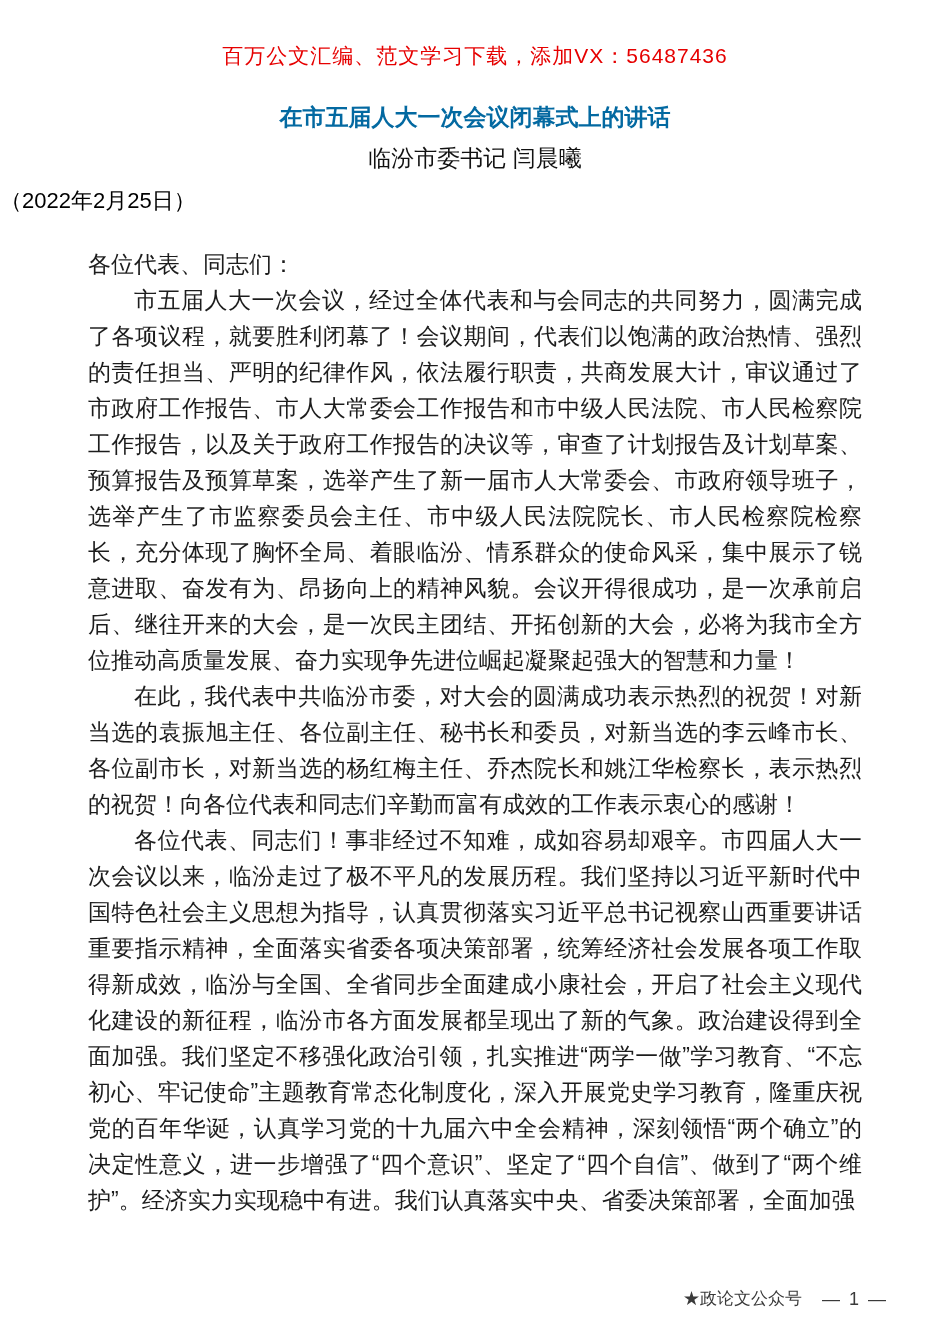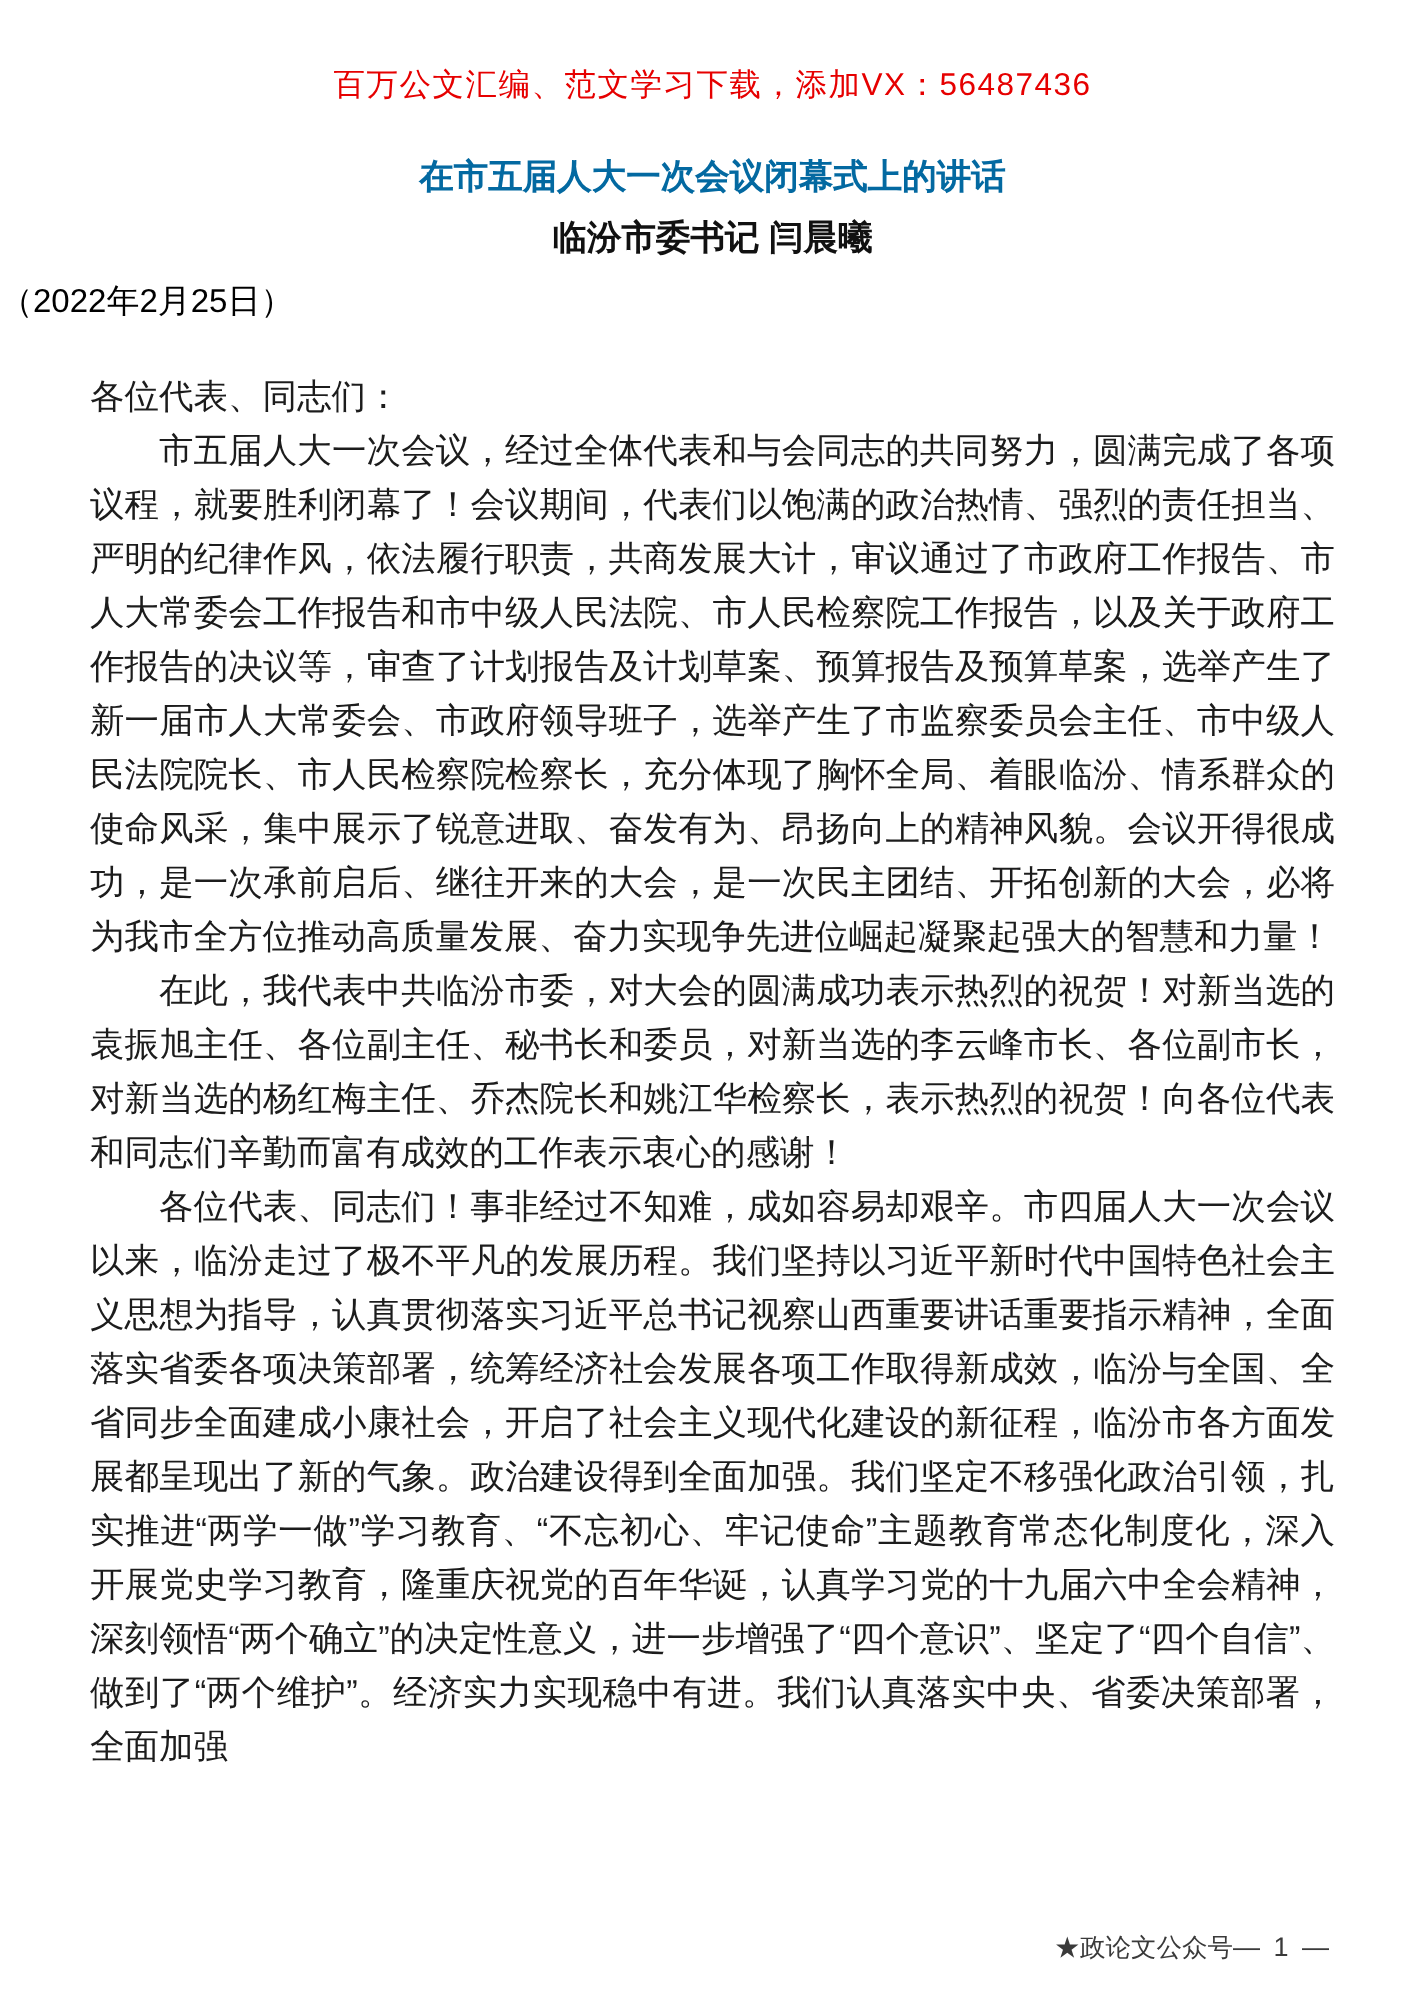--- a/index.html
+++ b/index.html
@@ -29,50 +29,51 @@
     margin: 32px 0 0 0;
     text-align: center;
     font-size: 23px;
     font-weight: bold;
     color: #0369a1;
   }
   .doc-author {
     margin-top: 10px;
     text-align: center;
     font-size: 23px;
-    font-weight: bold;
+    font-weight: normal;
     color: #111111;
   }
   .doc-date {
     margin-top: 12px;
     font-size: 22px;
     color: #000000;
   }
   .doc-body {
     margin-top: 30px;
-    padding: 0 60px;
+    padding: 0 88px;
     font-size: 23px;
     line-height: 36px;
     text-align: justify;
     color: #1c1c1c;
   }
   .doc-body p {
     margin: 0;
     padding: 0;
     text-indent: 2em;
   }
   .doc-body p.salutation {
     text-indent: 0;
   }
   .page-footer {
     position: absolute;
     right: 62px;
     bottom: 34px;
     display: flex;
-    align-items: center;
+    align-items: flex-end;
+    gap: 20px;
     font-size: 17px;
     color: #3a3a3a;
   }
   .page-footer .page-num {
     font-size: 18px;
     letter-spacing: 2px;
     color: #3a3a3a;
   }
 </style>
 </head>

